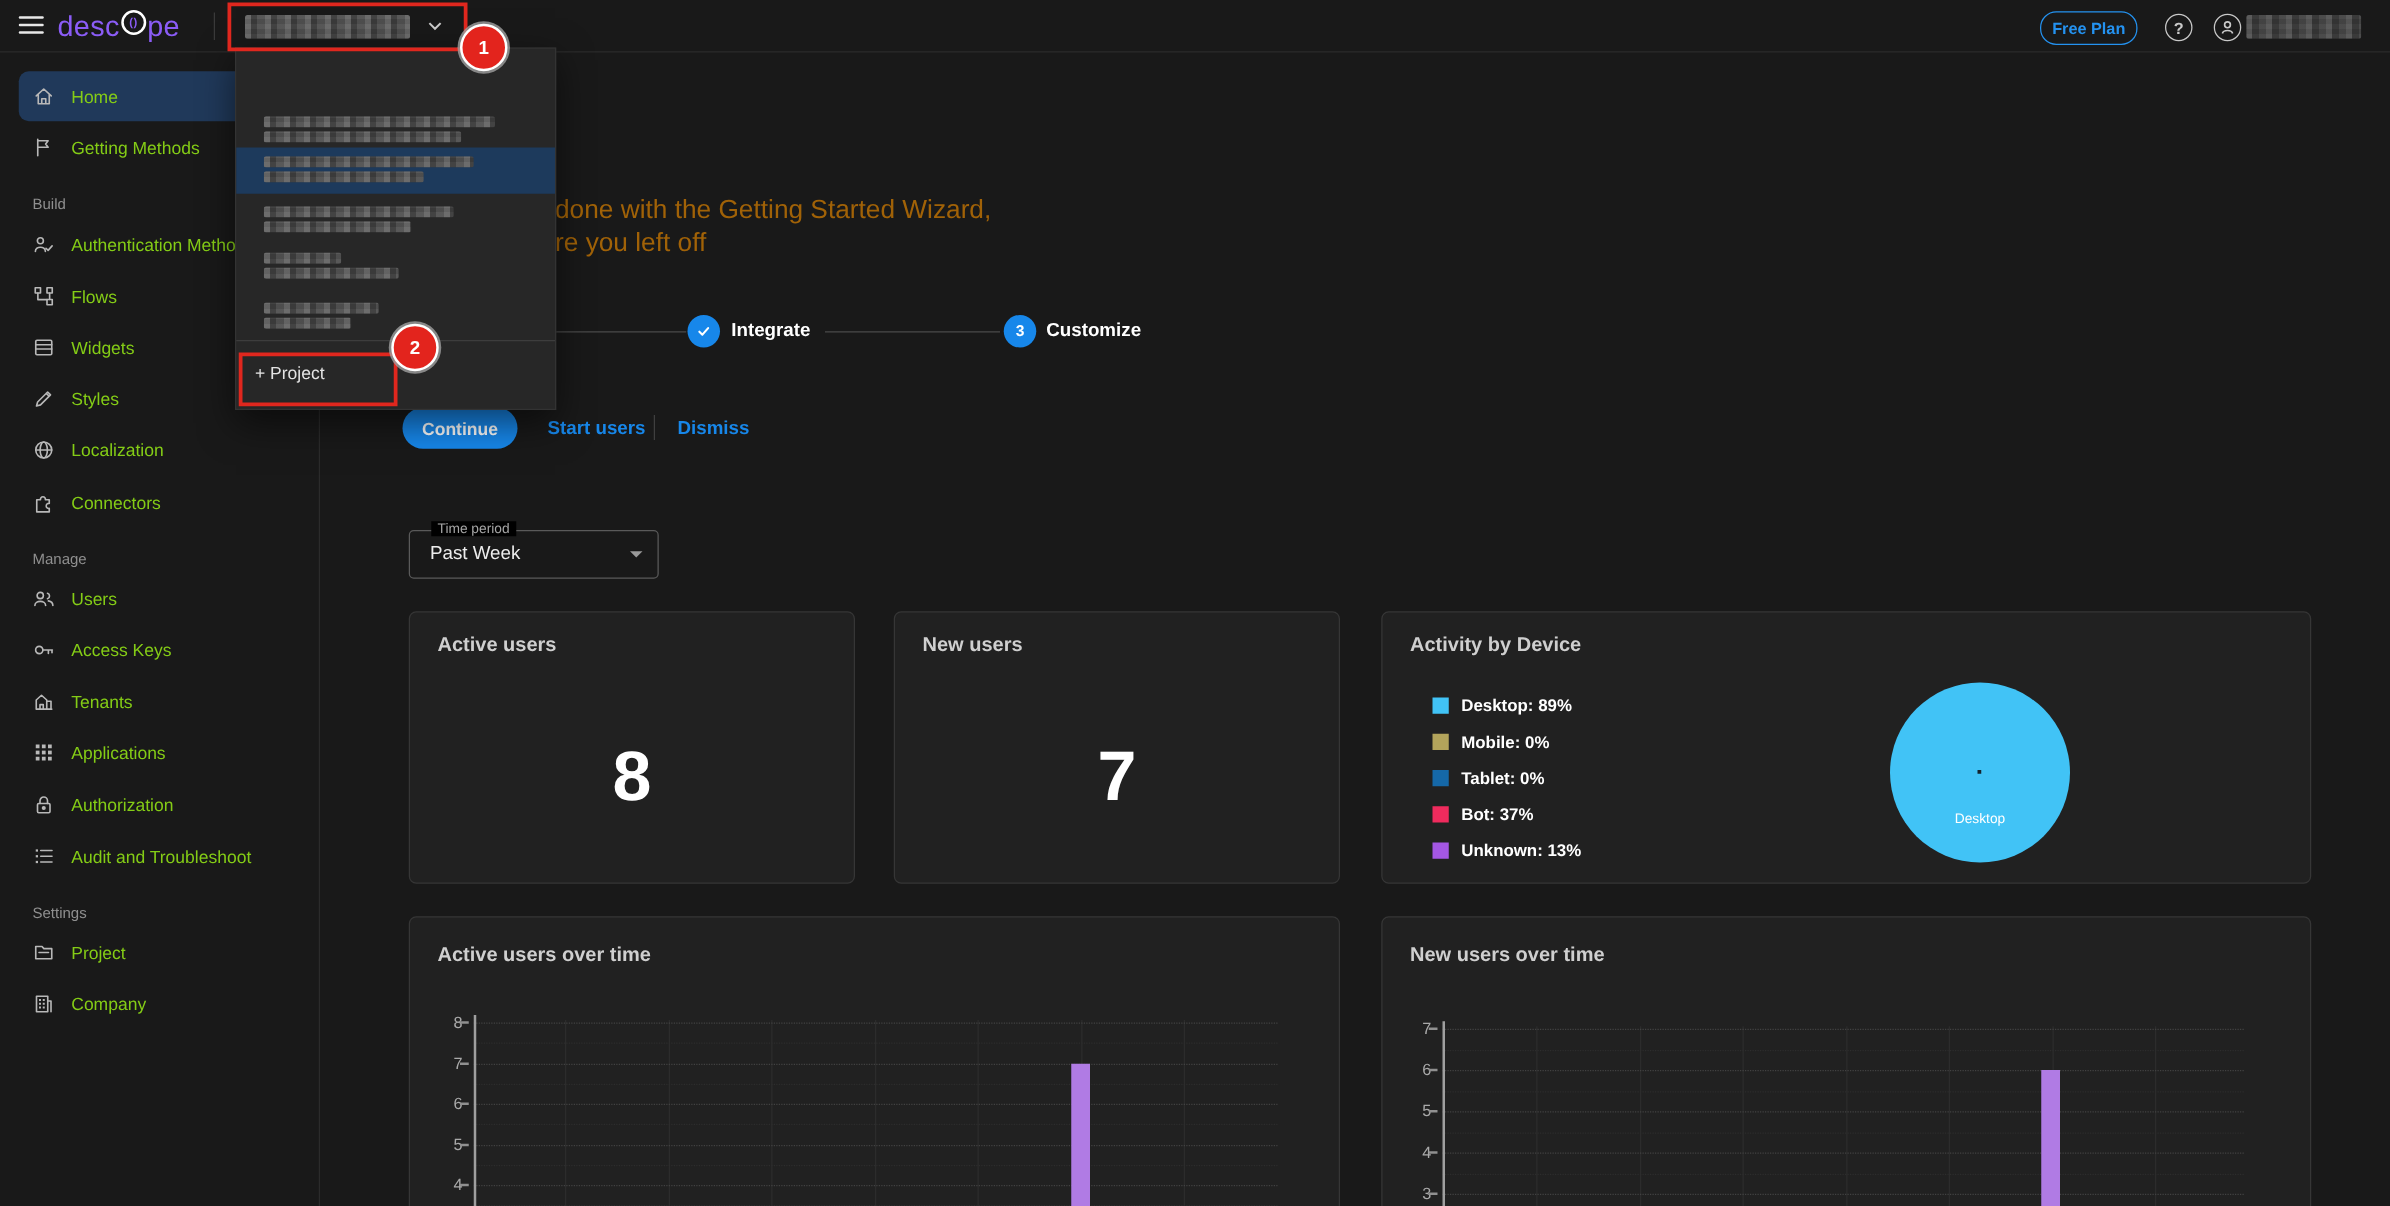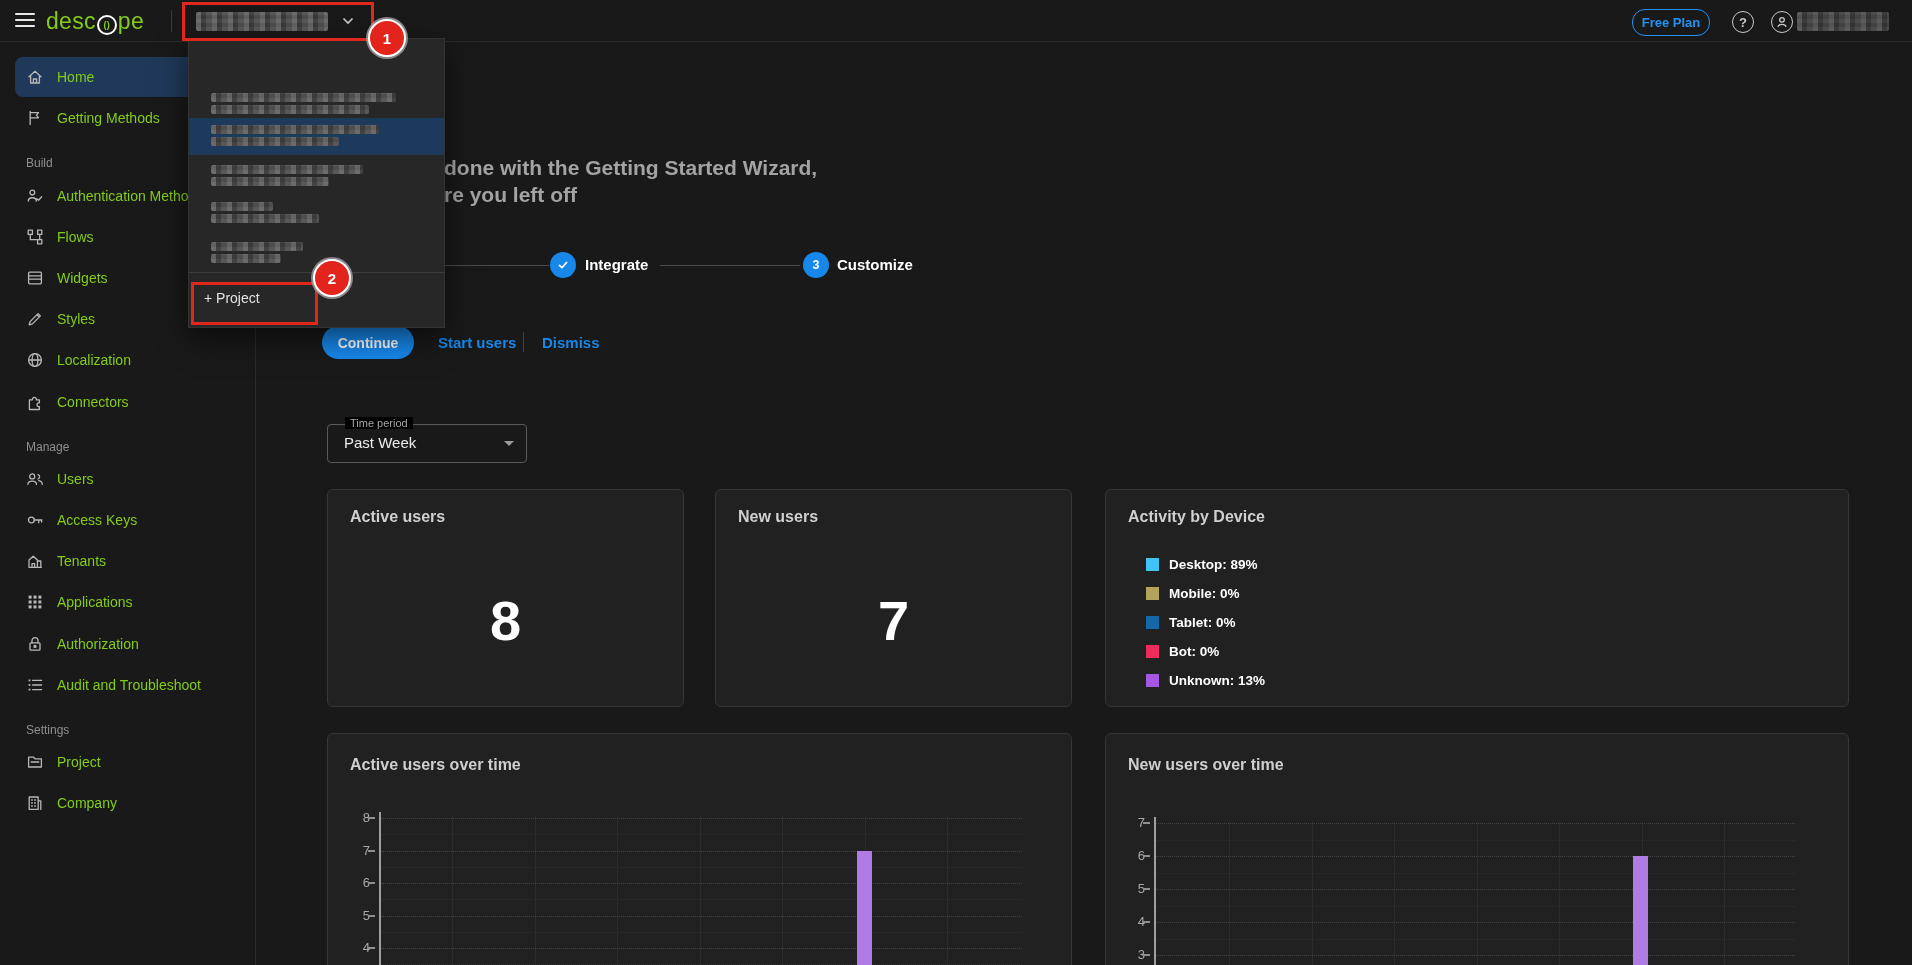--- a/index.html
+++ b/index.html
@@ -3,21 +3,21 @@
 <meta charset="utf-8">
 <style>
   html,body{margin:0;padding:0}
   body{width:1912px;height:965px;overflow:hidden;background:#191919;position:relative;
        font-family:"Liberation Sans",sans-serif;color:#e6e6e6;}
   .abs{position:absolute}
   
   .topbar{left:0;top:0;width:1912px;height:42px;background:#191919;z-index:30}
   .topbar-border{left:0;top:41px;width:1912px;height:1px;background:#2b2b2b;z-index:30}
   .hamburger span{display:block;width:20px;height:2.4px;background:#e8e8e8;border-radius:1px;margin-bottom:3.6px}
-  .logo{left:46px;top:8px;font-size:23px;color:#84cc16;letter-spacing:.3px;display:flex;align-items:flex-end}
+  .logo{left:46px;top:8px;font-size:23px;color:#8b5cf6;letter-spacing:.3px;display:flex;align-items:flex-start}
   .logo .lt{font-weight:400}.logo .bd{font-weight:400}
   .logo-o{display:inline-flex;align-items:center;justify-content:center;width:16px;height:16px;border:2.3px solid #fff;
           border-radius:50%;font-size:9px;font-weight:700;margin:0 1px;line-height:1}
   .tb-divider{left:171px;top:10px;width:1px;height:22px;background:#3a3a3a}
   .redact{background-image:
       repeating-linear-gradient(90deg,rgba(150,150,150,.45) 0 5px,rgba(60,60,60,.5) 5px 10px,rgba(110,110,110,.4) 10px 16px),
       repeating-linear-gradient(0deg,#4a4a4a 0 4px,#383838 4px 8px);
       border-radius:2px}
   .redact.dim{opacity:.8}
   
@@ -42,21 +42,21 @@
   .panel{left:188px;top:38px;width:255px;height:288px;background:#272727;z-index:40;
          box-shadow:0 10px 28px rgba(0,0,0,.55);border:1px solid #333}
   .searchbox{left:-1px;top:-1px;width:251px;height:34px;background:#1d1d1d;border:2px solid #1787ea;border-radius:2px;
              display:flex;align-items:center;padding-left:12px;gap:10px}
   .caret-bar{width:1.5px;height:18px;background:#fff}
   .search-ph{color:#8e8e8e;font-size:15px}
   .proj-sel-row{left:0;top:79px;width:255px;height:37px;background:#1d3a5c}
   .panel-sep{left:0;top:233px;width:255px;height:1px;background:#3d3d3d}
   .add-project{left:15px;top:251px;font-size:14px;color:#e3e3e3}
   
-  .heading{font-size:21px;font-weight:700;color:#a3a3a3;white-space:nowrap}
+  .heading{font-size:21px;font-weight:400;color:#a16207;white-space:nowrap}
   .step-line{border-top:1px solid #4a4a4a;height:0}
   .step-circle{width:26px;height:26px;border-radius:50%;background:#1787ea;display:flex;align-items:center;justify-content:center;
                color:#fff;font-size:12.5px;font-weight:700}
   .step-label{font-size:15px;font-weight:700;color:#fff}
   .btn-primary{left:322px;top:326px;width:92px;height:33px;border-radius:17px;background:#1787ea;color:#fff;
                font-size:14px;font-weight:700;display:flex;align-items:center;justify-content:center;cursor:pointer}
   .link-btn{font-size:15px;font-weight:700;color:#1787ea;cursor:pointer}
   
   .tp-select{left:327px;top:424px;width:200px;height:39px;border:1px solid #5a5a5a;border-radius:4px;box-sizing:border-box}
   .tp-label{left:345px;top:417px;font-size:11px;color:#a5a5a5;background:#000000;padding:0 5px}
@@ -350,25 +350,29 @@
   <div class="leg-row" style="top:95px">
     <span class="leg-sq" style="background: rgb(179, 164, 91);"></span>
     <span class="leg-txt">Mobile: 0%</span>
   </div>
   <div class="leg-row" style="top:124px">
     <span class="leg-sq" style="background: rgb(21, 104, 168);"></span>
     <span class="leg-txt">Tablet: 0%</span>
   </div>
   <div class="leg-row" style="top:153px">
     <span class="leg-sq" style="background: rgb(239, 43, 93);"></span>
-    <span class="leg-txt">Bot: 0%</span>
+    <span class="leg-txt">Bot: 37%</span>
   </div>
   <div class="leg-row" style="top:182px">
     <span class="leg-sq" style="background: rgb(164, 87, 227);"></span>
     <span class="leg-txt">Unknown: 13%</span>
+  </div>
+  <div class="pie" style="background: rgb(65, 195, 246);">
+    <div class="pie-dot"></div>
+    <div class="pie-label">Desktop</div>
   </div>
 </div>
 
 <div class="card" style="left:327px;top:733px;width:745px;height:300px">
   <div class="card-title" style="top:22px">Active users over time</div>
 </div>
 <div class="card" style="left:1105px;top:733px;width:744px;height:300px">
   <div class="card-title" style="top:22px">New users over time</div>
 </div>
 <div id="chartL" class="abs" style="left:0;top:0;z-index:2;pointer-events:none">

